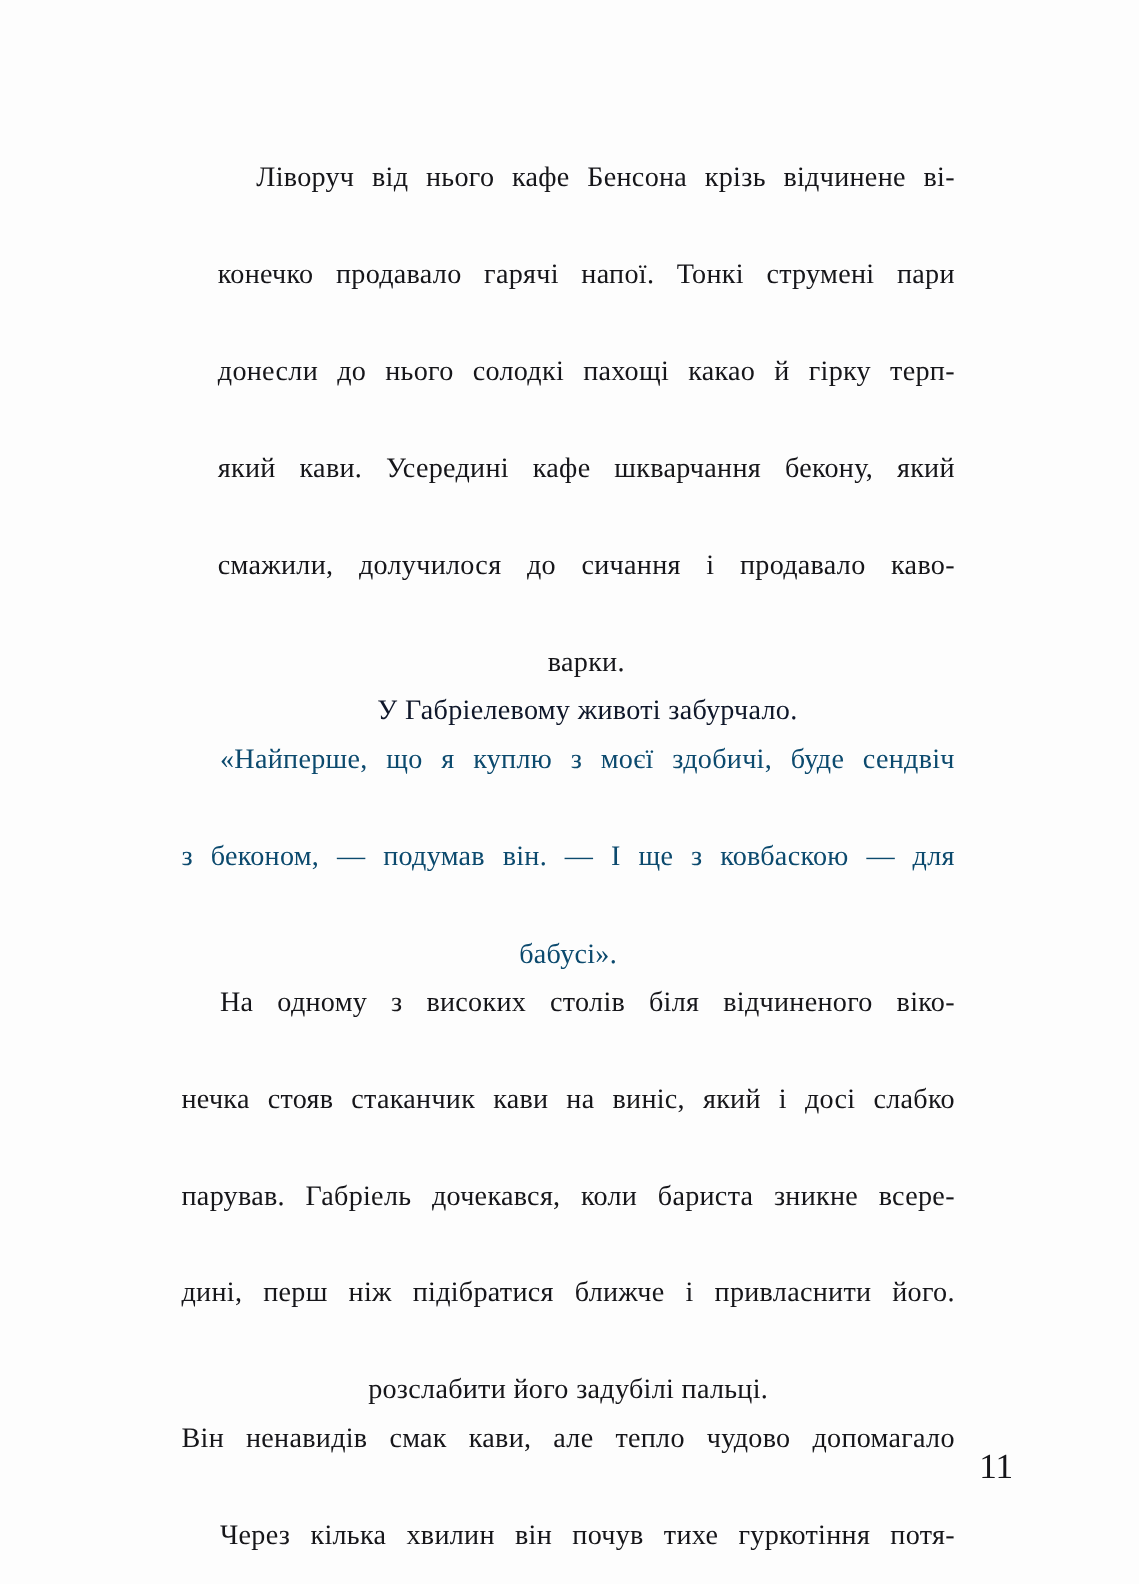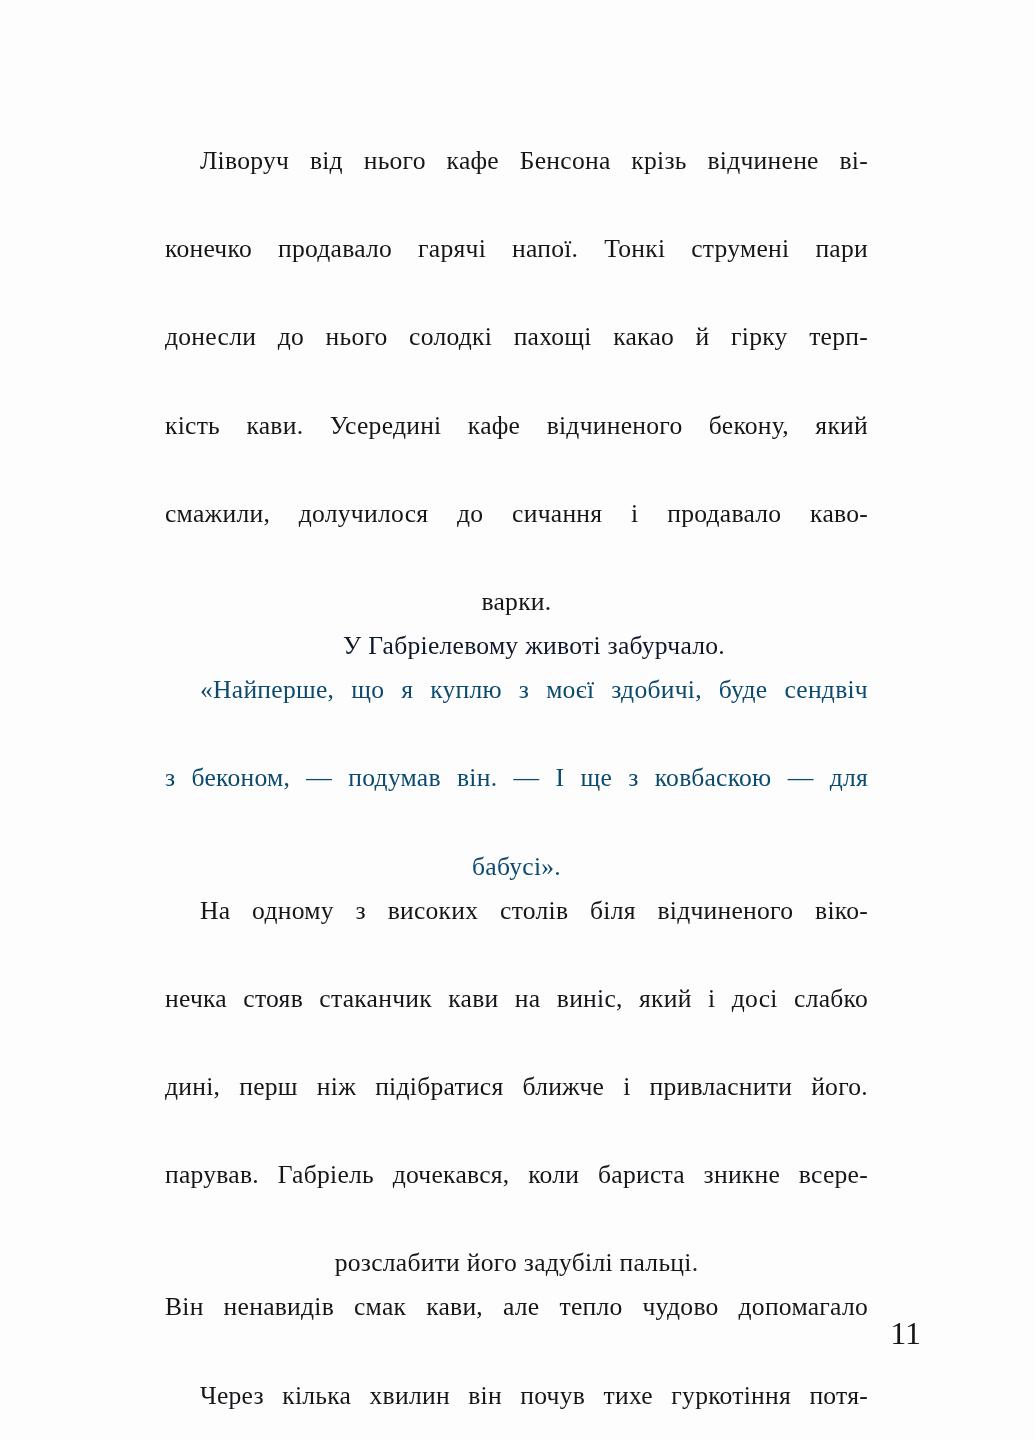--- a/index.html
+++ b/index.html
@@ -87,44 +87,44 @@
     font-family: "Liberation Serif", "DejaVu Serif", serif;
   }
 </style>
 </head>
 <body style="background: rgb(253, 253, 253);">
 
 <div class="page">
 
   <div class="text-column">
 
-    <p class="para" style="color: rgb(22, 22, 26);">
+    <p class="para" style="color: rgb(22, 22, 26); margin-left: 33px;">
       <span class="ln first j">Ліворуч від нього кафе Бенсона крізь відчинене ві-</span>
       <span class="ln j">конечко продавало гарячі напої. Тонкі струмені пари</span>
       <span class="ln j">донесли до нього солодкі пахощі какао й гірку терп-</span>
-      <span class="ln j">кість кави. Усередині кафе відчиненого бекону, який</span>
+      <span class="ln j">який кави. Усередині кафе шкварчання бекону, який</span>
       <span class="ln j">смажили, долучилося до сичання і продавало каво-</span>
       <span class="ln last">варки.</span>
     </p>
 
     <p class="para" style="color: #0f172a;">
       <span class="ln first last">У Габріелевому животі забурчало.</span>
     </p>
 
     <p class="para" style="color: #0c4a6e;">
       <span class="ln first j">«Найперше, що я куплю з моєї здобичі, буде сендвіч</span>
       <span class="ln j">з беконом, — подумав він. — І ще з ковбаскою — для</span>
       <span class="ln last">бабусі».</span>
     </p>
 
     <p class="para" style="color: rgb(22, 22, 26);">
       <span class="ln first j">На одному з високих столів біля відчиненого віко-</span>
       <span class="ln j">нечка стояв стаканчик кави на виніс, який і досі слабко</span>
+      <span class="ln j">парував. Габріель дочекався, коли бариста зникне всере-</span>
       <span class="ln j">дині, перш ніж підібратися ближче і привласнити його.</span>
-      <span class="ln j">парував. Габріель дочекався, коли бариста зникне всере-</span>
       <span class="ln last">розслабити його задубілі пальці.</span>
       <span class="ln j">Він ненавидів смак кави, але тепло чудово допомагало</span>
     </p>
 
     <p class="para" style="color: rgb(22, 22, 26);">
       <span class="ln first j">Через кілька хвилин він почув тихе гуркотіння потя-</span>
 
     </p>
 
   </div>

